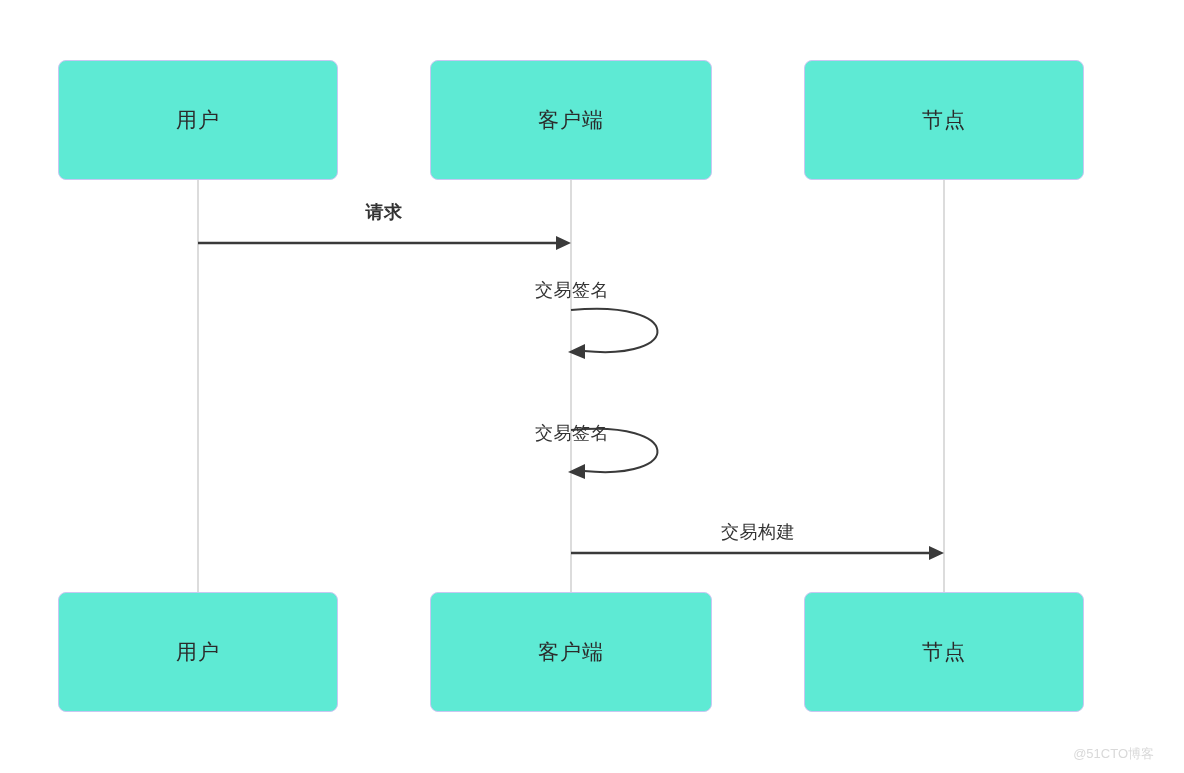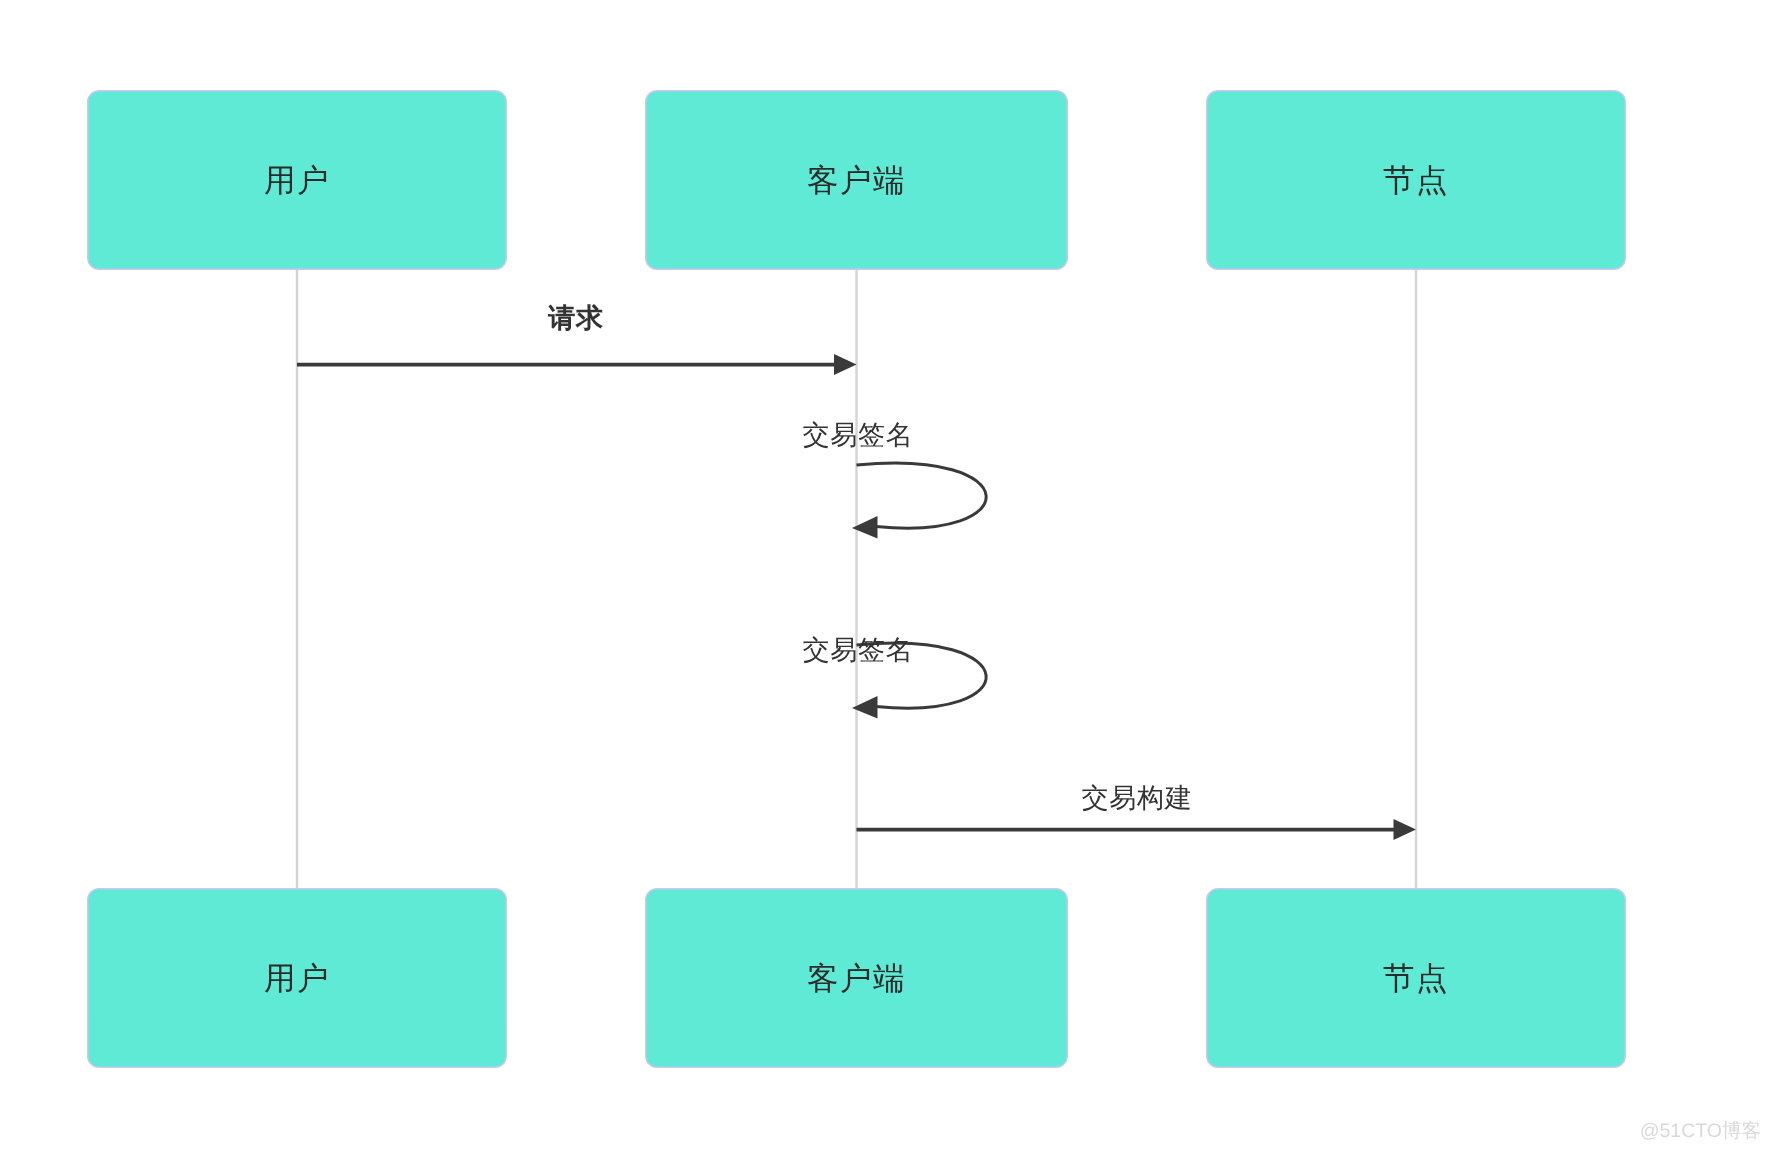--- a/index.html
+++ b/index.html
@@ -52,21 +52,21 @@
     white-space: nowrap;
     letter-spacing: 0.5px;
   }
   .msg-request  { left: 384px; top: 200px; font-weight: bold; }
   .msg-build    { left: 572px; top: 278px; }
   .msg-sign     { left: 572px; top: 421px; }
   .msg-send     { left: 758px; top: 520px; }
 
   .watermark {
     position: absolute;
-    right: 10px;
+    right: 30px;
     bottom: 10px;
     font-size: 13px;
     color: #D9D9D9;
   }
 </style>
 </head>
 <body>
 
 <div class="canvas">
 

